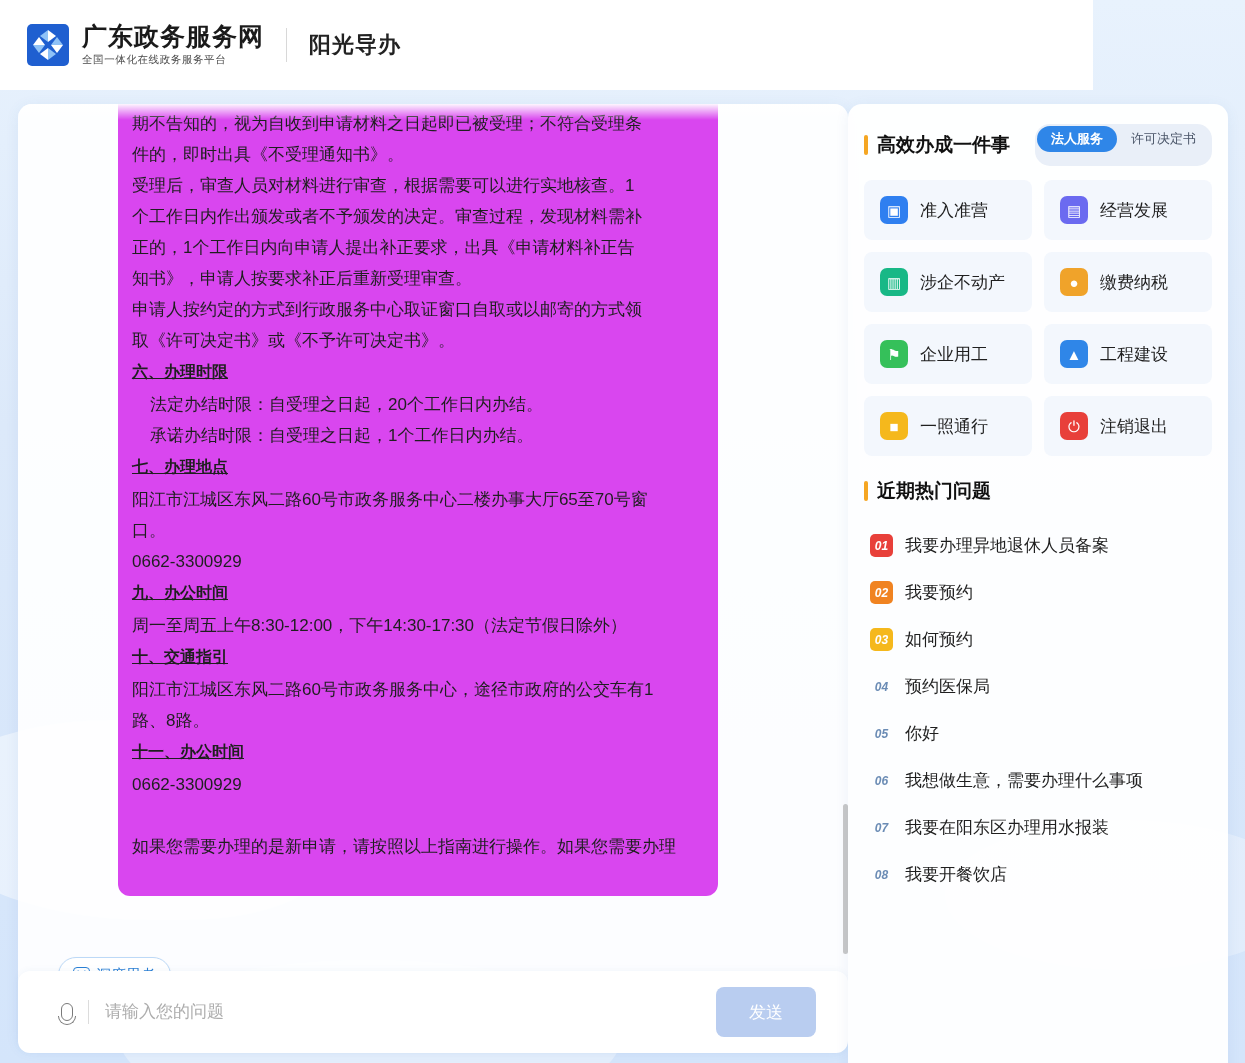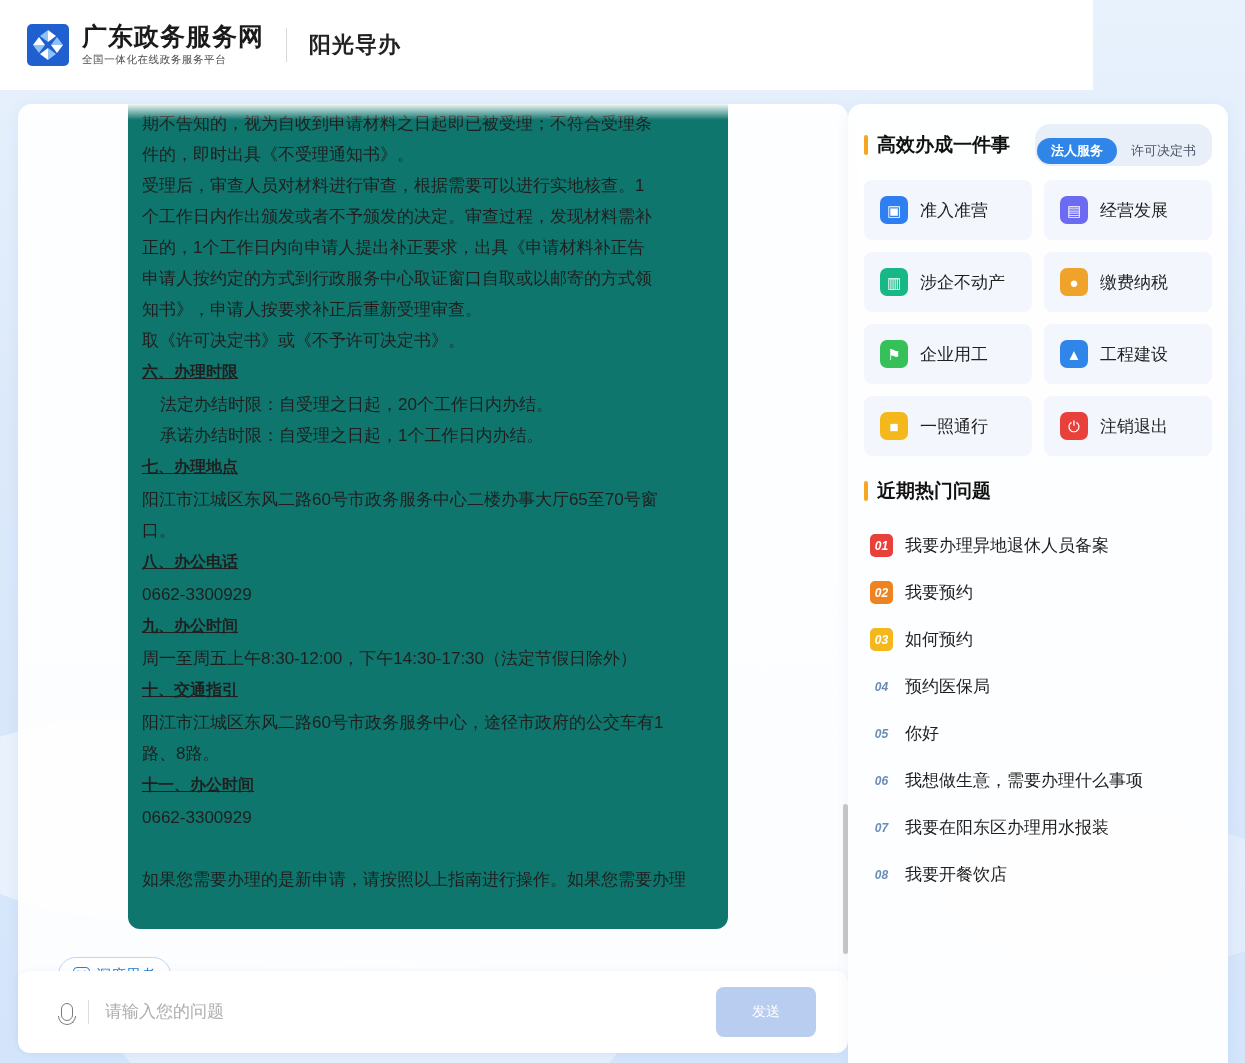--- a/index.html
+++ b/index.html
@@ -75,23 +75,23 @@
     overflow: hidden;
   }
   #chat-scroll {
     position: absolute;
     left: 0; top: 0;
     width: 830px; height: 860px;
     overflow: hidden;
   }
   .bubble {
     position: absolute;
-    left: 110px; top: -12px;
+    left: 100px; top: -12px;
     width: 600px;
-    background: #0f766e;
+    background: #d946ef;
     border-radius: 12px;
     padding: 16px 14px 34px 14px;
     color: #1f1f1f;
     font-size: 17px;
     line-height: 31px;
   }
   .bubble p { margin: 0; }
   .bubble .h { font-weight: bold; margin-bottom: 2px; font-size: 16px; text-decoration: underline; }
   .bubble .indent { text-indent: 0; padding-left: 18px; }
   .fade-top {
@@ -165,21 +165,21 @@
     font-size: 17px; color: #222;
     font-family: "Liberation Sans", sans-serif;
     background: transparent;
   }
   #query-input::placeholder { color: #adadad; }
   #send-button {
     width: 100px; height: 50px;
     background: #b9cdf0;
     color: #ffffff;
     border: none; border-radius: 8px;
-    font-size: 14px;
+    font-size: 17px;
     font-family: "Liberation Sans", sans-serif;
     cursor: pointer;
   }
 
   
   #right-panel {
     position: absolute;
     left: 848px; top: 14px;
     width: 380px; height: 1035px;
     background: rgba(255,255,255,0.95);
@@ -197,21 +197,21 @@
   .sec-title {
     font-size: 19px; font-weight: bold; color: #111;
   }
   .seg {
     margin-left: auto;
     display: flex;
     background: #e9eff8;
     border-radius: 15px;
     padding: 2px;
     height: 42px;
-    align-items: flex-end;
+    align-items: flex-start;
   }
   .seg-item {
     font-size: 13px; color: #4a5568;
     padding: 0 14px; height: 26px; line-height: 26px;
     border-radius: 13px;
     white-space: nowrap;
   }
   .seg-item.active {
     background: #2f86e8; color: #fff; font-weight: bold;
   }
@@ -295,30 +295,29 @@
 
     <div id="chat-panel">
       <div id="chat-scroll">
         <div class="bubble">
           <div id="msg-body">
               <p>期不告知的，视为自收到申请材料之日起即已被受理；不符合受理条</p>
               <p>件的，即时出具《不受理通知书》。</p>
               <p>受理后，审查人员对材料进行审查，根据需要可以进行实地核查。1</p>
               <p>个工作日内作出颁发或者不予颁发的决定。审查过程，发现材料需补</p>
               <p>正的，1个工作日内向申请人提出补正要求，出具《申请材料补正告</p>
+              <p>知书》，申请人按要求补正后重新受理审查。</p>
               <p>申请人按约定的方式到行政服务中心取证窗口自取或以邮寄的方式领</p>
-              <p>知书》，申请人按要求补正后重新受理审查。</p>
               <p>取《许可决定书》或《不予许可决定书》。</p>
               <p class="h">六、办理时限</p>
               <p class="indent">法定办结时限：自受理之日起，20个工作日内办结。</p>
               <p class="indent">承诺办结时限：自受理之日起，1个工作日内办结。</p>
               <p class="h">七、办理地点</p>
               <p>阳江市江城区东风二路60号市政务服务中心二楼办事大厅65至70号窗</p>
               <p>口。</p>
-              <p class="h">八、办公电话</p>
               <p>0662-3300929</p>
               <p class="h">九、办公时间</p>
               <p>周一至周五上午8:30-12:00，下午14:30-17:30（法定节假日除外）</p>
               <p class="h">十、交通指引</p>
               <p>阳江市江城区东风二路60号市政务服务中心，途径市政府的公交车有1</p>
               <p>路、8路。</p>
               <p class="h">十一、办公时间</p>
               <p>0662-3300929</p>
               <p>&nbsp;</p>
               <p>如果您需要办理的是新申请，请按照以上指南进行操作。如果您需要办理</p>

